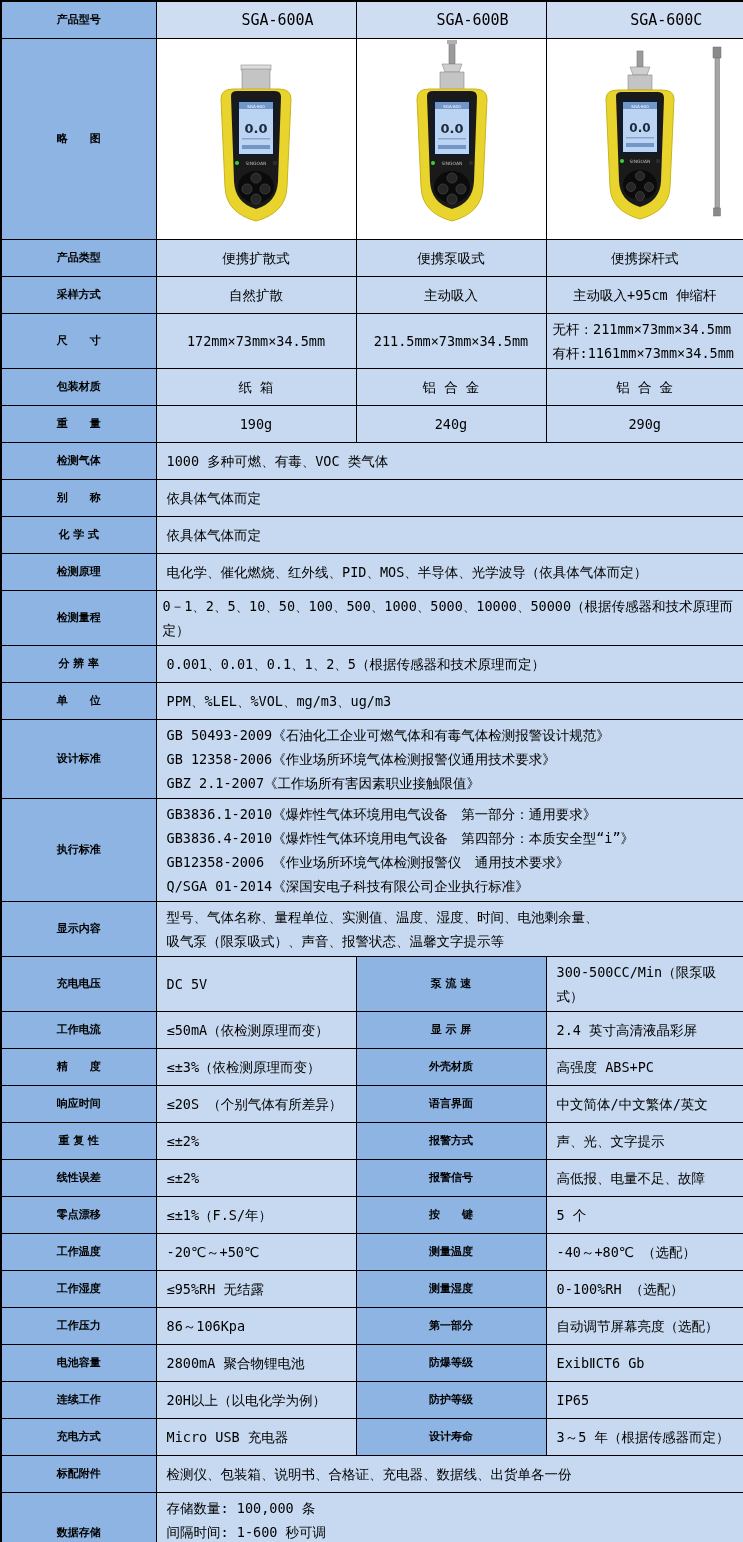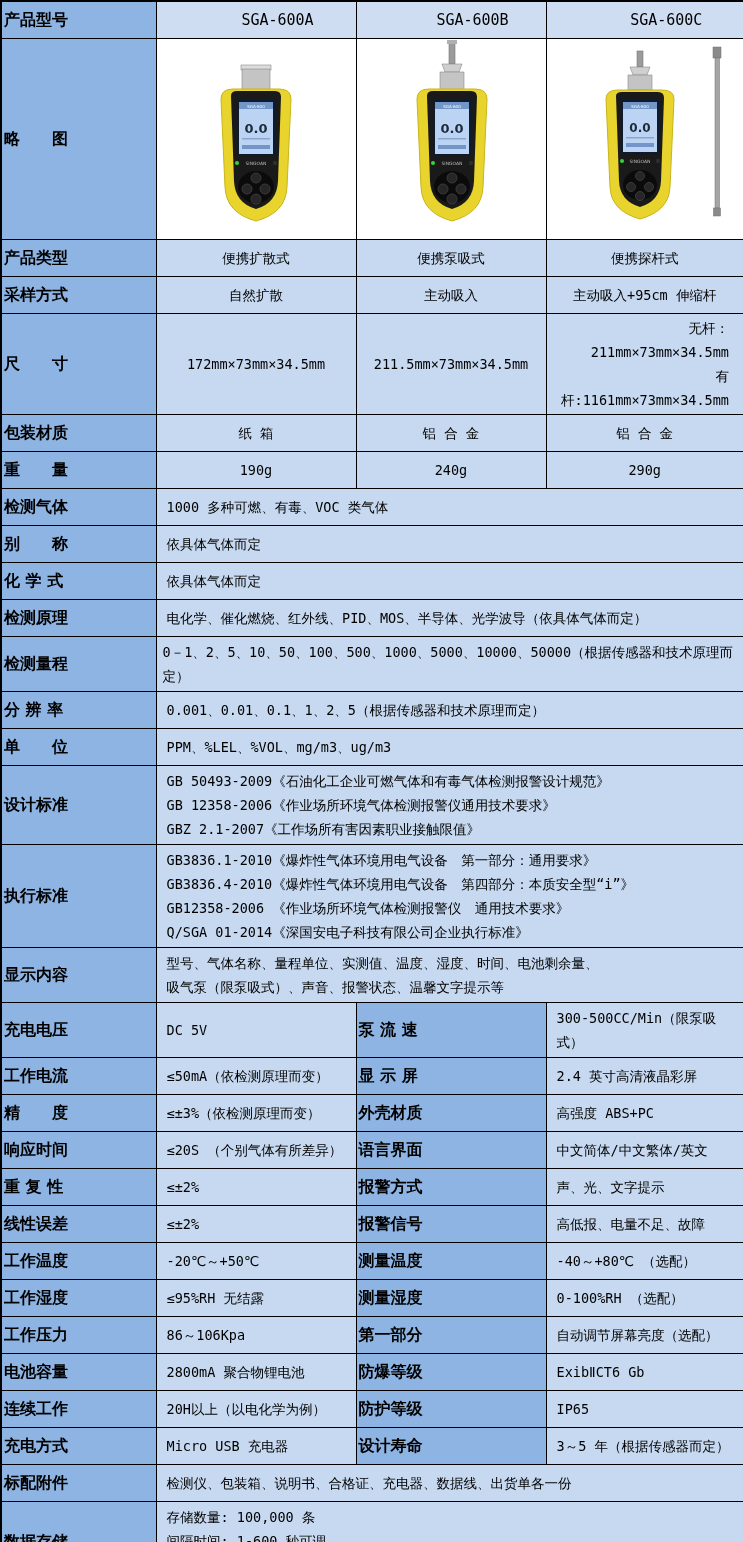--- a/index.html
+++ b/index.html
@@ -10,22 +10,22 @@
   html,body{margin:0;padding:0;background:#fff;}
   .wrap{width:743px;}
   table.spec{
     border-collapse:collapse; width:743px; table-layout:fixed;
     border:2px solid var(--border);
     font-family:"DejaVu Sans","Liberation Sans",sans-serif;
     color:#000;
   }
   td{border:1px solid var(--border); overflow:hidden; vertical-align:middle;}
   .lbl{
-    background:var(--label-bg); font-weight:bold; 
-    font-size:16px; white-space:pre-line; line-height:22px; padding:2px;
+    background:var(--label-bg); font-weight:bold; text-align:center;
+    font-size:11px; white-space:pre-line; line-height:22px; padding:2px;
   }
   .val{
     background:var(--value-bg); font-size:13.5px; padding:3px 10px;
     white-space:pre-line; line-height:24px;
     font-family:"DejaVu Sans Mono","DejaVu Sans",sans-serif;
   }
   .center{text-align:center; padding:3px 4px;margin-top:32px;}
   .model{
     background:var(--model-bg); text-align:center; font-size:15px;
     font-family:"DejaVu Sans Mono","DejaVu Sans",sans-serif;
@@ -145,21 +145,21 @@
 <tr class="h37">
   <td class="lbl">采样方式</td>
   <td class="val center">自然扩散</td>
   <td class="val center">主动吸入</td>
   <td class="val center">主动吸入+95cm 伸缩杆</td>
 </tr>
 <tr class="h55">
   <td class="lbl">尺　　寸</td>
   <td class="val center">172mm×73mm×34.5mm</td>
   <td class="val center">211.5mm×73mm×34.5mm</td>
-  <td class="val" style="padding:2px 14px;text-align:right;">无杆：211mm×73mm×34.5mm
+  <td class="val" style="padding:2px 6px;">无杆：211mm×73mm×34.5mm
 有杆:1161mm×73mm×34.5mm</td>
 </tr>
 <tr class="h37">
   <td class="lbl">包装材质</td>
   <td class="val center">纸 箱</td>
   <td class="val center">铝 合 金</td>
   <td class="val center">铝 合 金</td>
 </tr>
 <tr class="h37">
   <td class="lbl">重　　量</td>
@@ -243,20 +243,26 @@
   <td class="lbl">重 复 性</td>
   <td class="val">≤±2%</td>
   <td class="lbl">报警方式</td>
   <td class="val">声、光、文字提示</td>
 </tr>
 <tr class="h37">
   <td class="lbl">线性误差</td>
   <td class="val">≤±2%</td>
   <td class="lbl">报警信号</td>
   <td class="val">高低报、电量不足、故障</td>
+</tr>
+<tr class="h37">
+  <td class="lbl">零点漂移</td>
+  <td class="val">≤±1%（F.S/年）</td>
+  <td class="lbl">按　　键</td>
+  <td class="val">5 个</td>
 </tr>
 <tr class="h37">
   <td class="lbl">工作温度</td>
   <td class="val">-20℃～+50℃</td>
   <td class="lbl">测量温度</td>
   <td class="val">-40～+80℃ （选配）</td>
 </tr>
 <tr class="h37">
   <td class="lbl">工作湿度</td>
   <td class="val">≤95%RH 无结露</td>

